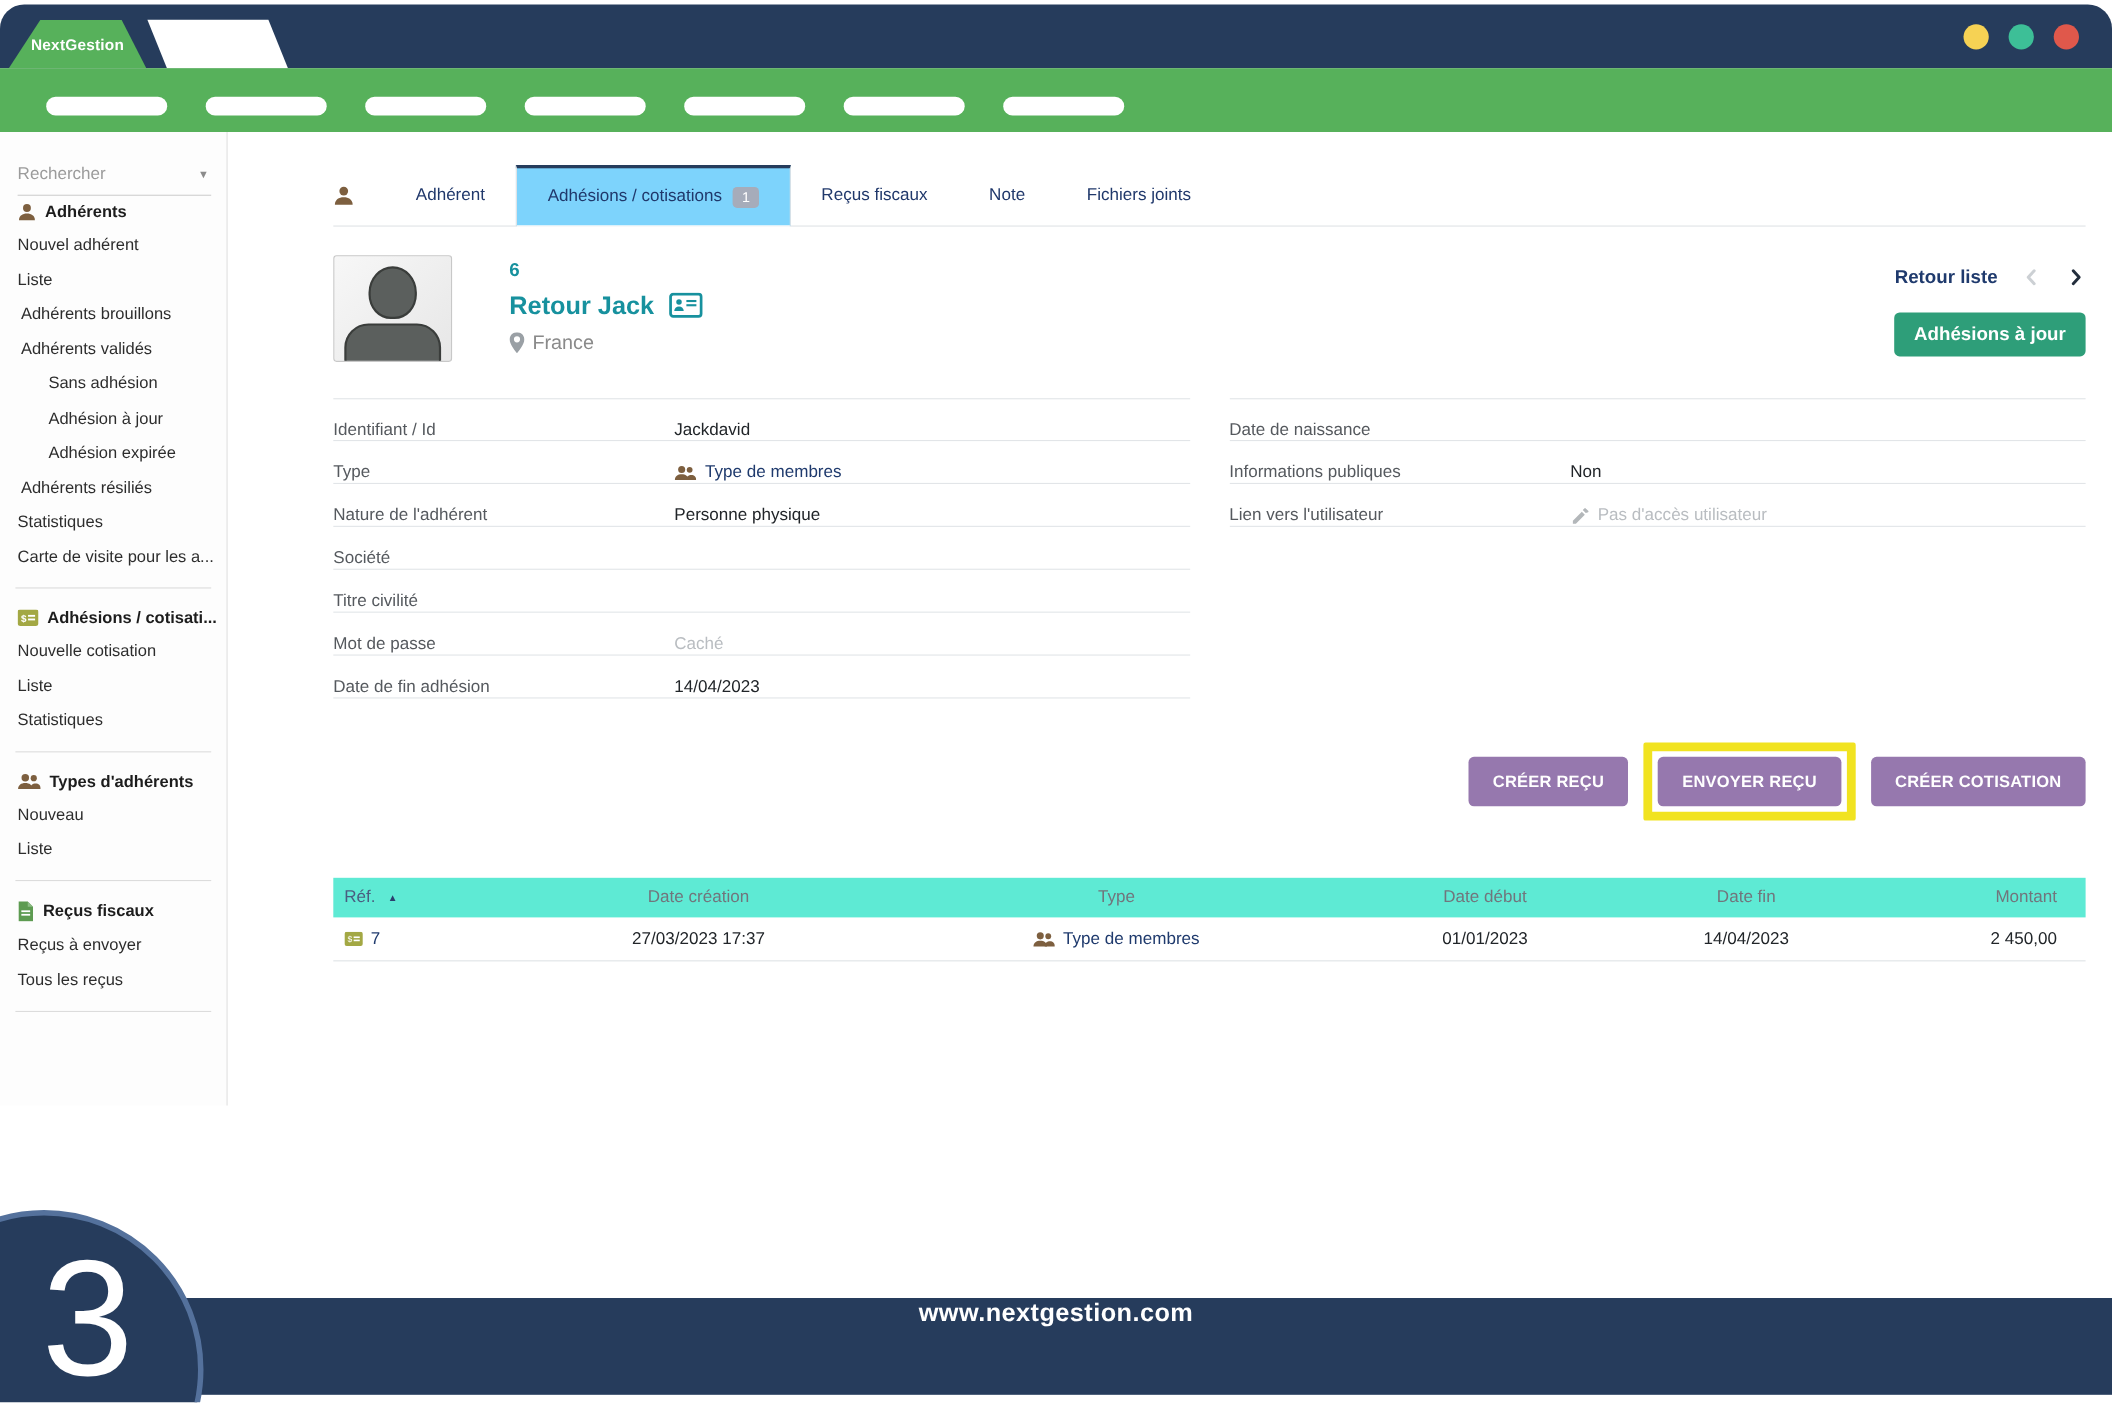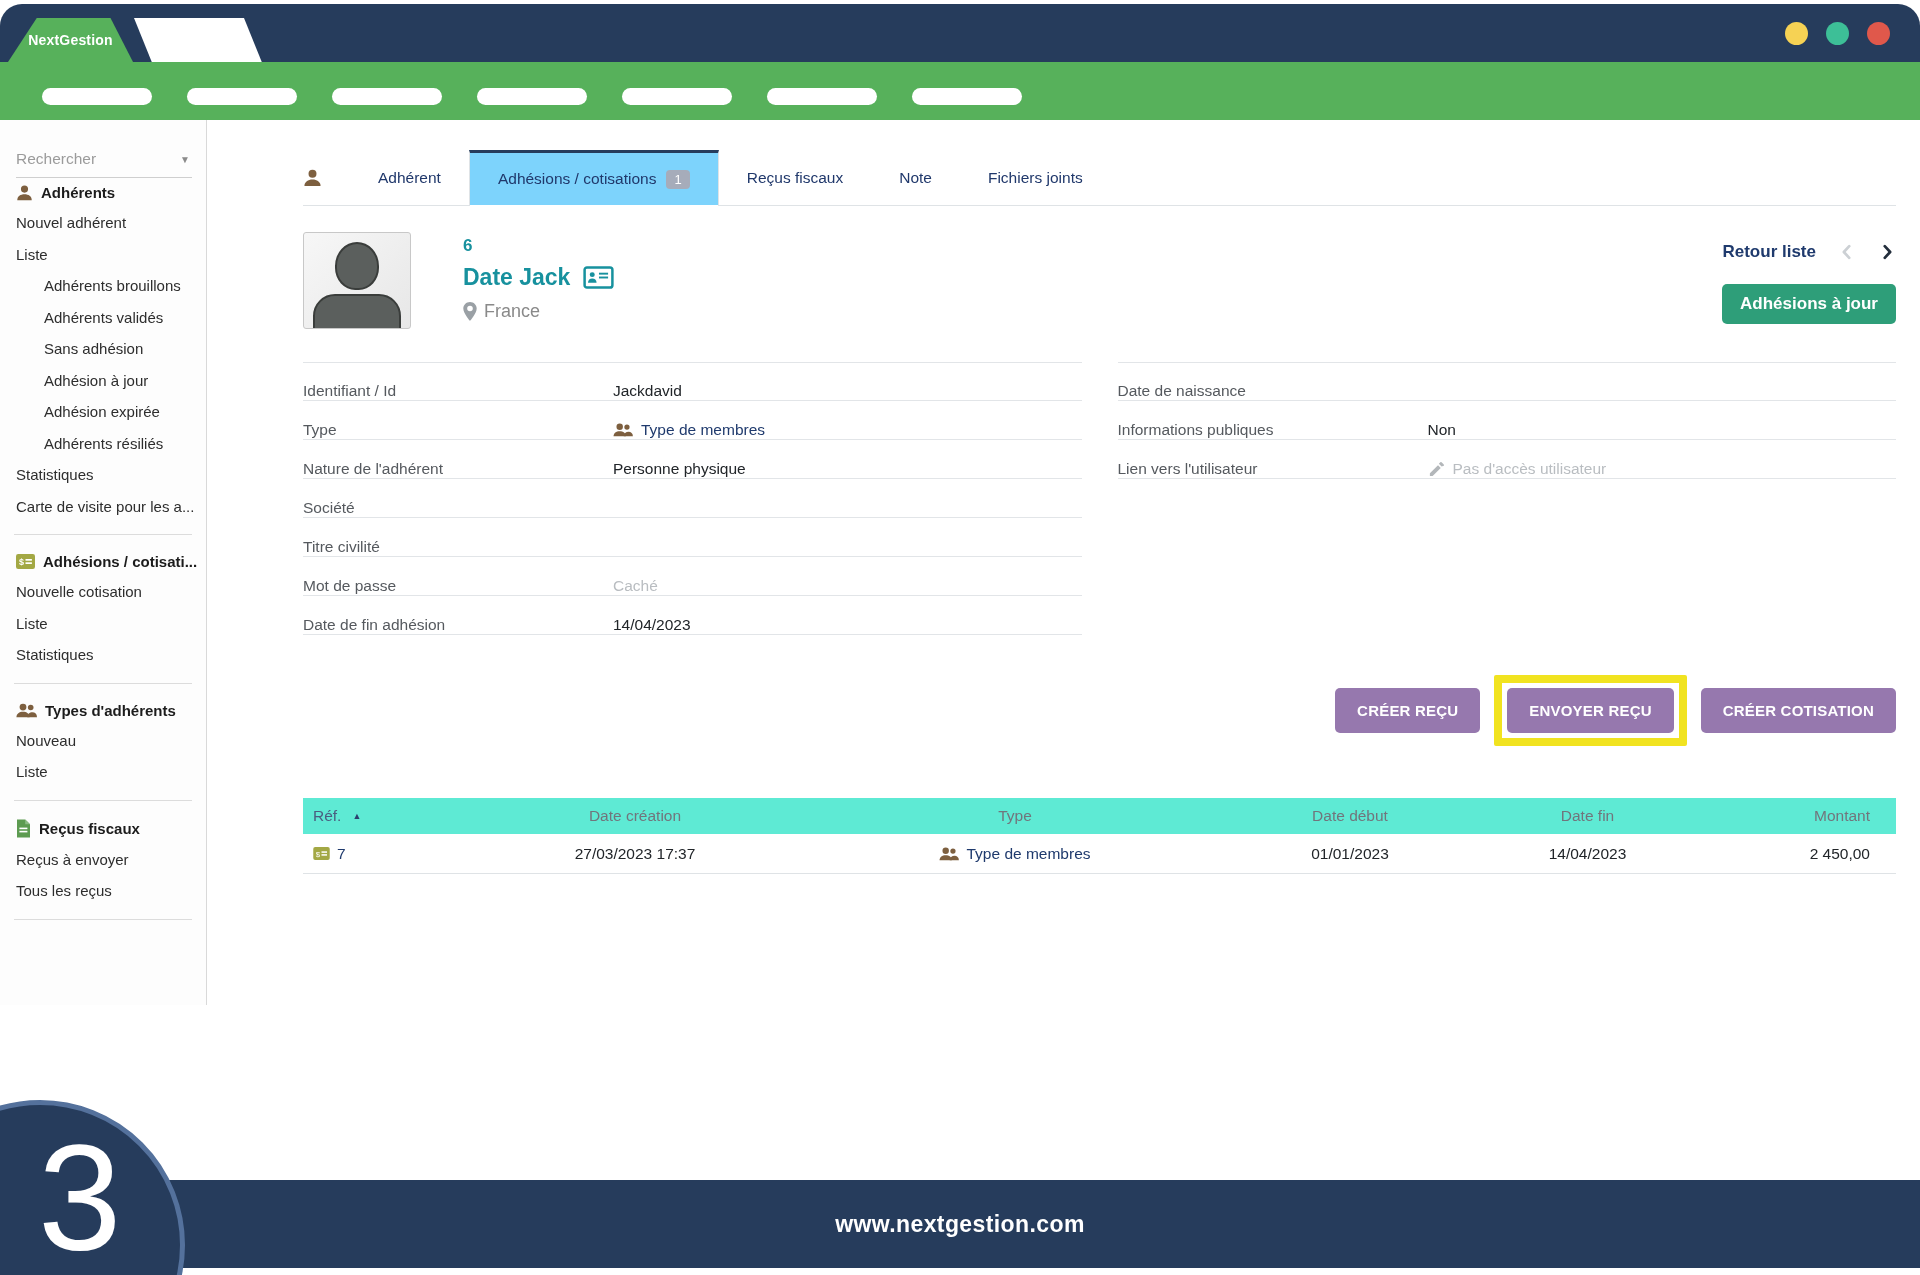--- a/index.html
+++ b/index.html
@@ -29,21 +29,21 @@
   .sidebar { position: absolute; top: 120px; left: 0; width: 207px; height: 885px;
              background: #fdfdfd; border-right: 1px solid #d9d9d9; font-size: 15px; color: #2d2d2d; }
   .search { position: relative; margin: 30px 14px 0 16px; padding-bottom: 9px; border-bottom: 1px solid #cfcfcf; }
   .search .ph { color: #9b9b9b; font-size: 15.5px; }
   .search .caret { position: absolute; right: 2px; top: 4px; color: #8b8b8b; font-size: 10px; }
   .snav { }
   .sec-head { display: flex; align-items: center; gap: 8px; padding: 6px 0 6px 16px;
               font-weight: bold; color: #1c1c1c; }
   .snav ul { list-style: none; }
   .snav li { line-height: 31.5px; padding-left: 16px; cursor: pointer; white-space: nowrap; overflow: hidden; }
-  .snav li.lvl1 { padding-left: 44px; }
+  .snav li.lvl1 { padding-left: 19px; }
   .snav li.lvl2 { padding-left: 44px; }
   .sdiv { border: none; border-top: 1px solid #dcdcdc; margin: 12px 14px 12px 14px; }
   .ic-brown { color: #7d5f3f; }
 
   
   .main { position: absolute; top: 120px; left: 207px; right: 0; height: 1060px;
           background: #fff; padding: 0 24px 0 96px; }
 
   .tabs { margin-top: 30px; height: 56px; display: flex; align-items: stretch;
           border-bottom: 1px solid #dfe3e6; color: #20386b; font-size: 15.5px; }
@@ -96,21 +96,21 @@
   .tbody { height: 40px; border-bottom: 1px solid #dfe3e6; color: #212529; cursor: pointer; }
   .c-ref { padding-left: 10px; display: flex; align-items: center; gap: 7px; }
   .c-center { text-align: center; justify-self: stretch; }
   .c-type { display: flex; align-items: center; justify-content: center; gap: 7px; color: #1f3a6d; }
   .c-right { text-align: right; padding-right: 26px; }
   .sort { color: #2c3f6e; font-size: 9px; margin-left: 4px; }
   .refnum { color: #1f3a6d; }
 
   
   .footer { position: absolute; left: 0; right: 0; top: 1180px; height: 88px; background: #263c5c;
-            display: flex; align-items: center; justify-content: center; z-index: 1; }
+            display: flex; align-items: flex-start; justify-content: center; z-index: 1; }
   .footer span { color: #fff; font-size: 23px; font-weight: bold; letter-spacing: .4px; }
   .step-circle { position: absolute; left: -105px; top: 1100px; width: 290px; height: 290px;
                  background: #263c5c; border: 5px solid #54719c; border-radius: 50%; z-index: 2; }
   .step-circle span { position: absolute; left: 138px; top: 18px; color: #fff; font-size: 150px; line-height: 1; }
 
   svg { display: block; }
 </style>
 </head>
 <body>
 
@@ -242,21 +242,21 @@
     </div>
 
     <div class="profile">
       <div class="avatar">
         <div class="head"></div>
         <div class="bust"></div>
       </div>
       <div class="pinfo">
         <div class="pid">6</div>
         <div class="pname">
-          <span class="nm">Date Jack</span>
+          <span class="nm">Retour Jack</span>
           <svg width="31" height="23" viewBox="0 0 32 24">
               <rect x="1.5" y="1.5" width="29" height="21" rx="2.5" fill="none" stroke="#17919e" stroke-width="2.6"></rect>
               <circle cx="9.5" cy="9" r="2.6" fill="#17919e"></circle>
               <path d="M5 17.5c0-2.8 2-4.4 4.5-4.4s4.5 1.6 4.5 4.4z" fill="#17919e"></path>
               <rect x="16.5" y="7" width="9.5" height="2" fill="#17919e"></rect>
               <rect x="16.5" y="11" width="9.5" height="2" fill="#17919e"></rect>
             </svg>
         </div>
         <div class="ploc">
           <svg width="14" height="19" viewBox="0 0 14 19" fill="#9aa0a5">

